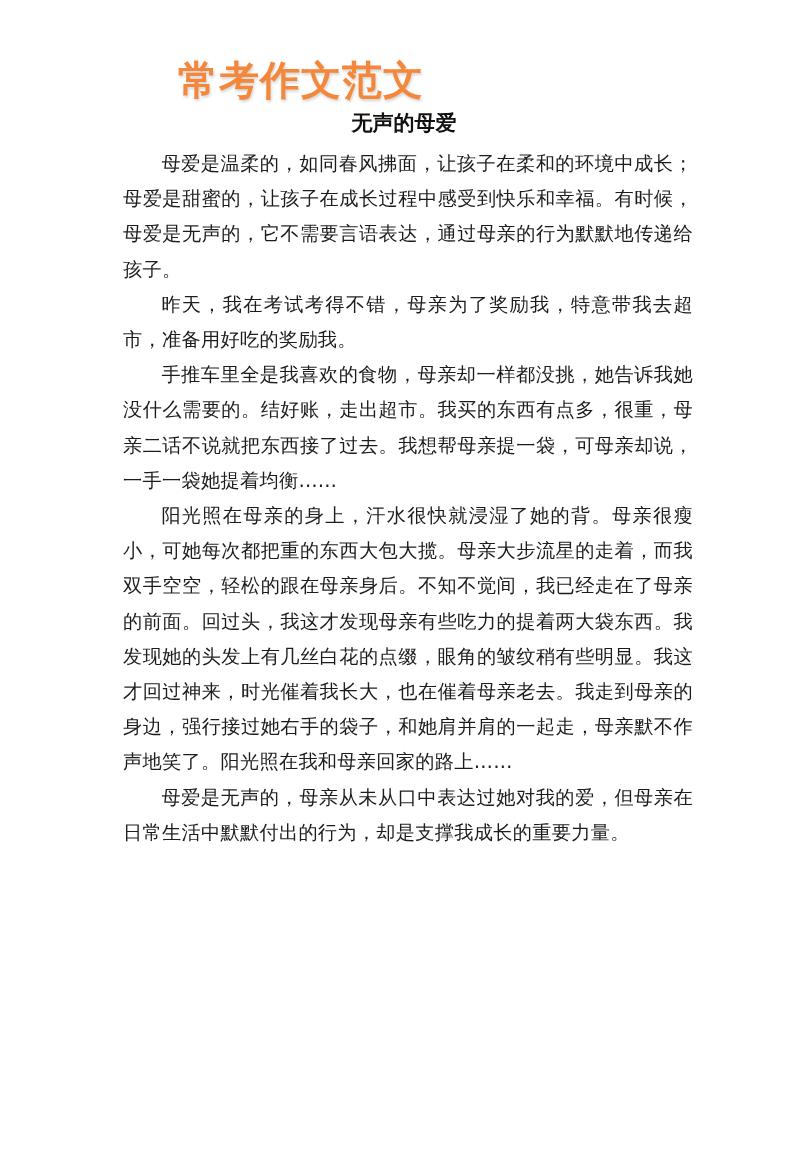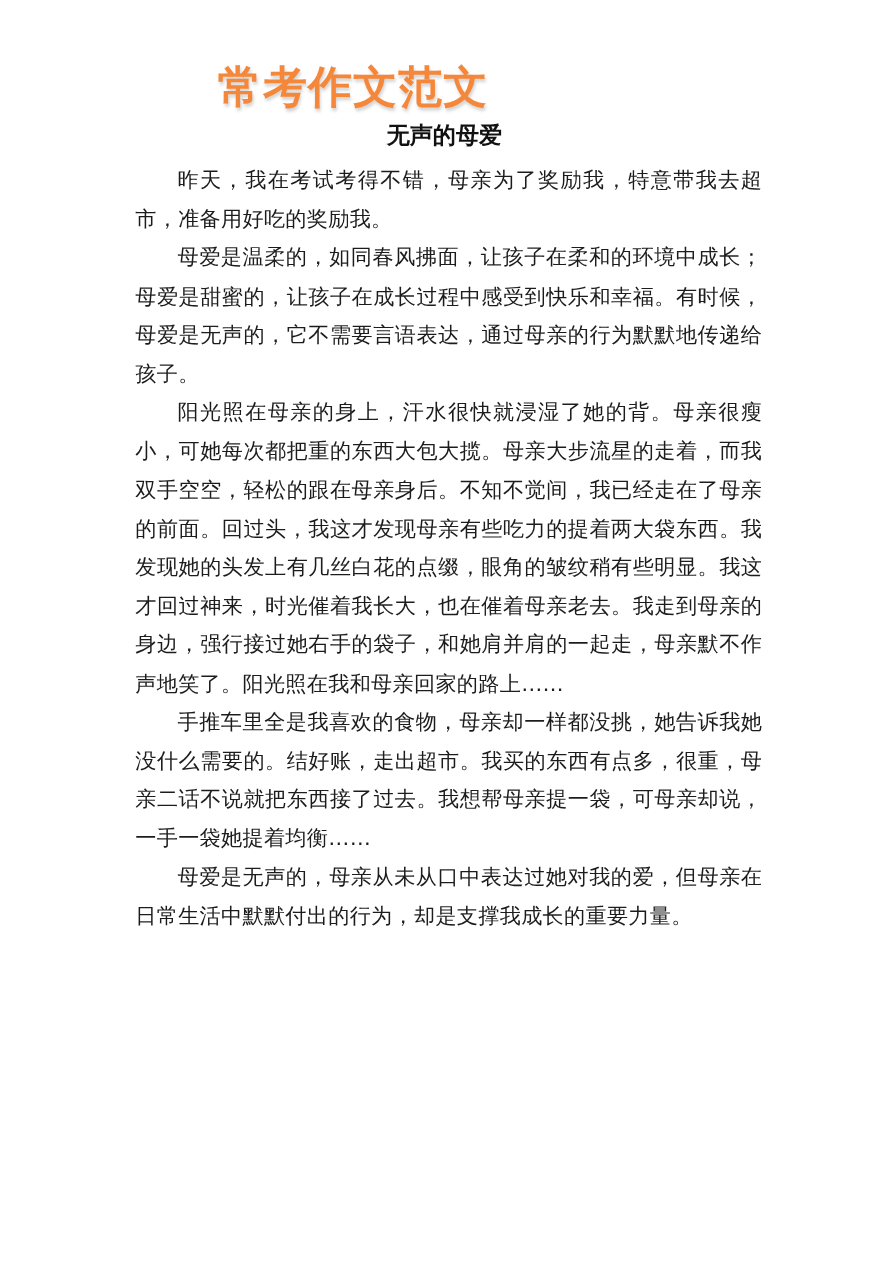--- a/index.html
+++ b/index.html
@@ -19,21 +19,20 @@
       position: absolute;
       left: 178px;
       top: 56px;
       font-size: 40px;
       font-weight: bold;
       color: #f5873a;
       letter-spacing: 1px;
       text-shadow: 1px 2px 3px rgba(0,0,0,0.18);
       line-height: 48px;
       white-space: nowrap;
-      margin-left: 20px;
     }
     .essay-title {
       position: absolute;
       left: 0;
       width: 800px;
       top: 108px;
       text-align: center;
       padding-left: 4px;
       font-size: 21px;
       font-weight: bold;
@@ -57,18 +56,18 @@
     }
   </style>
 </head>
 <body>
 
 <div class="banner">常考作文范文</div>
 
 <div class="essay-title">无声的母爱</div>
 
 <div class="body-text">
+  <p class="para">母爱是温柔的，如同春风拂面，让孩子在柔和的环境中成长；母爱是甜蜜的，让孩子在成长过程中感受到快乐和幸福。有时候，母爱是无声的，它不需要言语表达，通过母亲的行为默默地传递给孩子。</p>
   <p class="para">昨天，我在考试考得不错，母亲为了奖励我，特意带我去超市，准备用好吃的奖励我。</p>
-  <p class="para">母爱是温柔的，如同春风拂面，让孩子在柔和的环境中成长；母爱是甜蜜的，让孩子在成长过程中感受到快乐和幸福。有时候，母爱是无声的，它不需要言语表达，通过母亲的行为默默地传递给孩子。</p>
+  <p class="para">手推车里全是我喜欢的食物，母亲却一样都没挑，她告诉我她没什么需要的。结好账，走出超市。我买的东西有点多，很重，母亲二话不说就把东西接了过去。我想帮母亲提一袋，可母亲却说，一手一袋她提着均衡……</p>
   <p class="para">阳光照在母亲的身上，汗水很快就浸湿了她的背。母亲很瘦小，可她每次都把重的东西大包大揽。母亲大步流星的走着，而我双手空空，轻松的跟在母亲身后。不知不觉间，我已经走在了母亲的前面。回过头，我这才发现母亲有些吃力的提着两大袋东西。我发现她的头发上有几丝白花的点缀，眼角的皱纹稍有些明显。我这才回过神来，时光催着我长大，也在催着母亲老去。我走到母亲的身边，强行接过她右手的袋子，和她肩并肩的一起走，母亲默不作声地笑了。阳光照在我和母亲回家的路上……</p>
-  <p class="para">手推车里全是我喜欢的食物，母亲却一样都没挑，她告诉我她没什么需要的。结好账，走出超市。我买的东西有点多，很重，母亲二话不说就把东西接了过去。我想帮母亲提一袋，可母亲却说，一手一袋她提着均衡……</p>
   <p class="para">母爱是无声的，母亲从未从口中表达过她对我的爱，但母亲在日常生活中默默付出的行为，却是支撑我成长的重要力量。</p>
 </div>
 
 </body></html>

